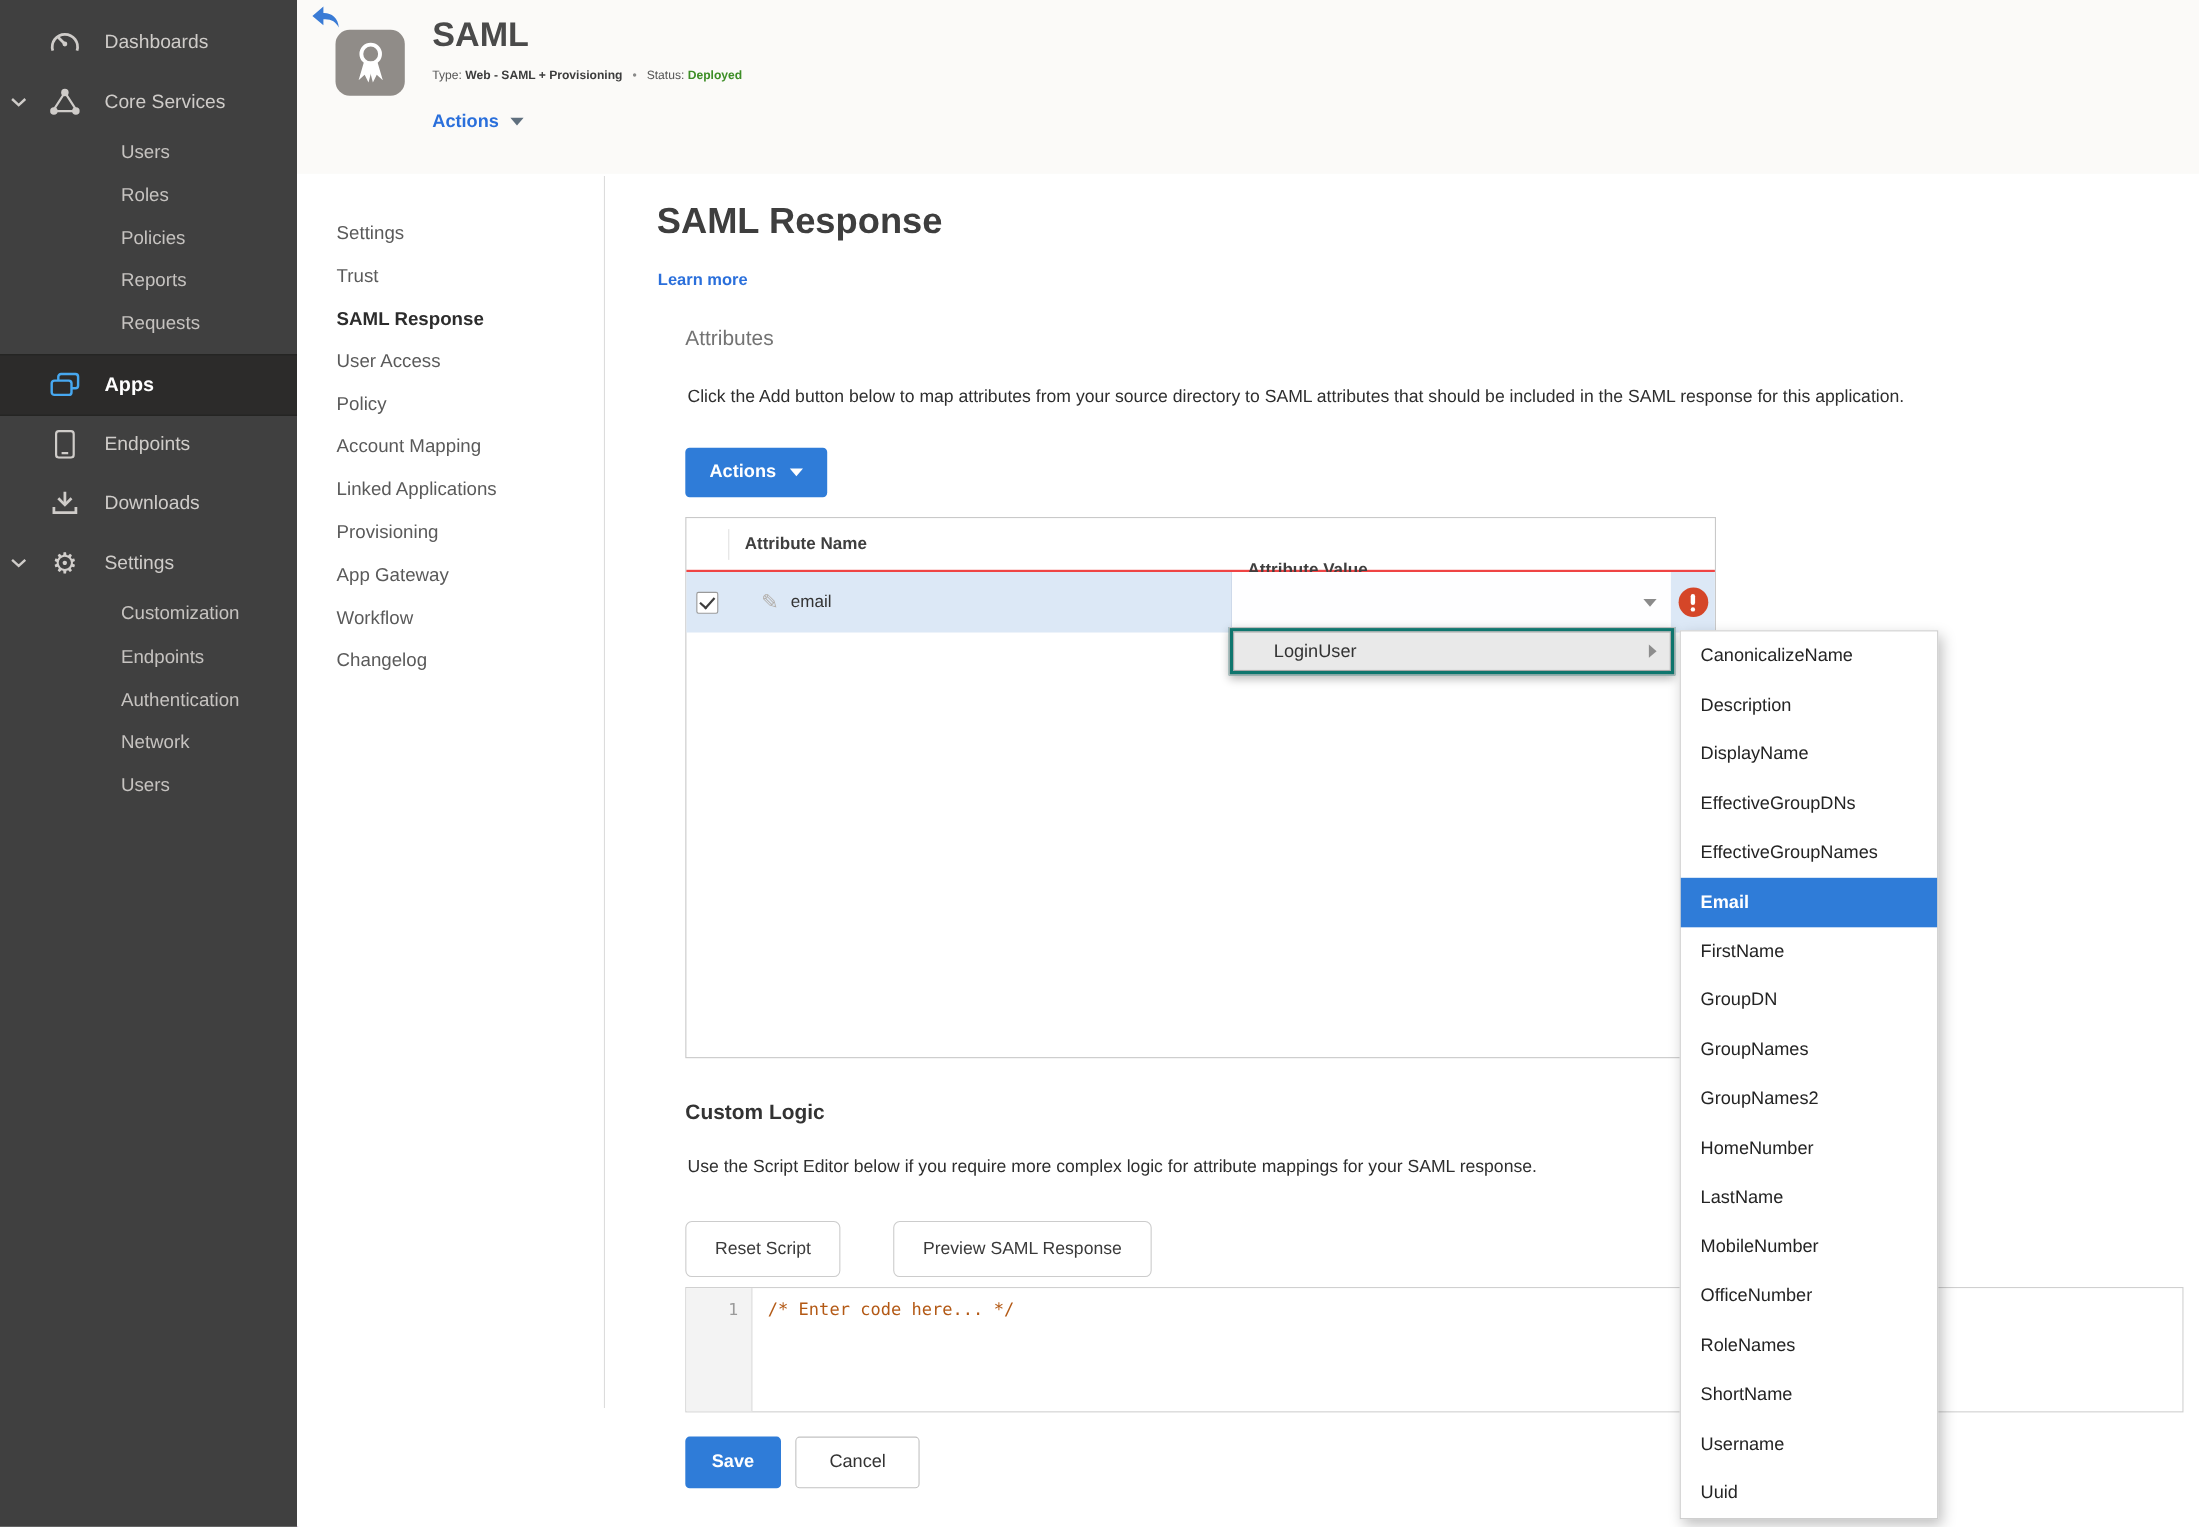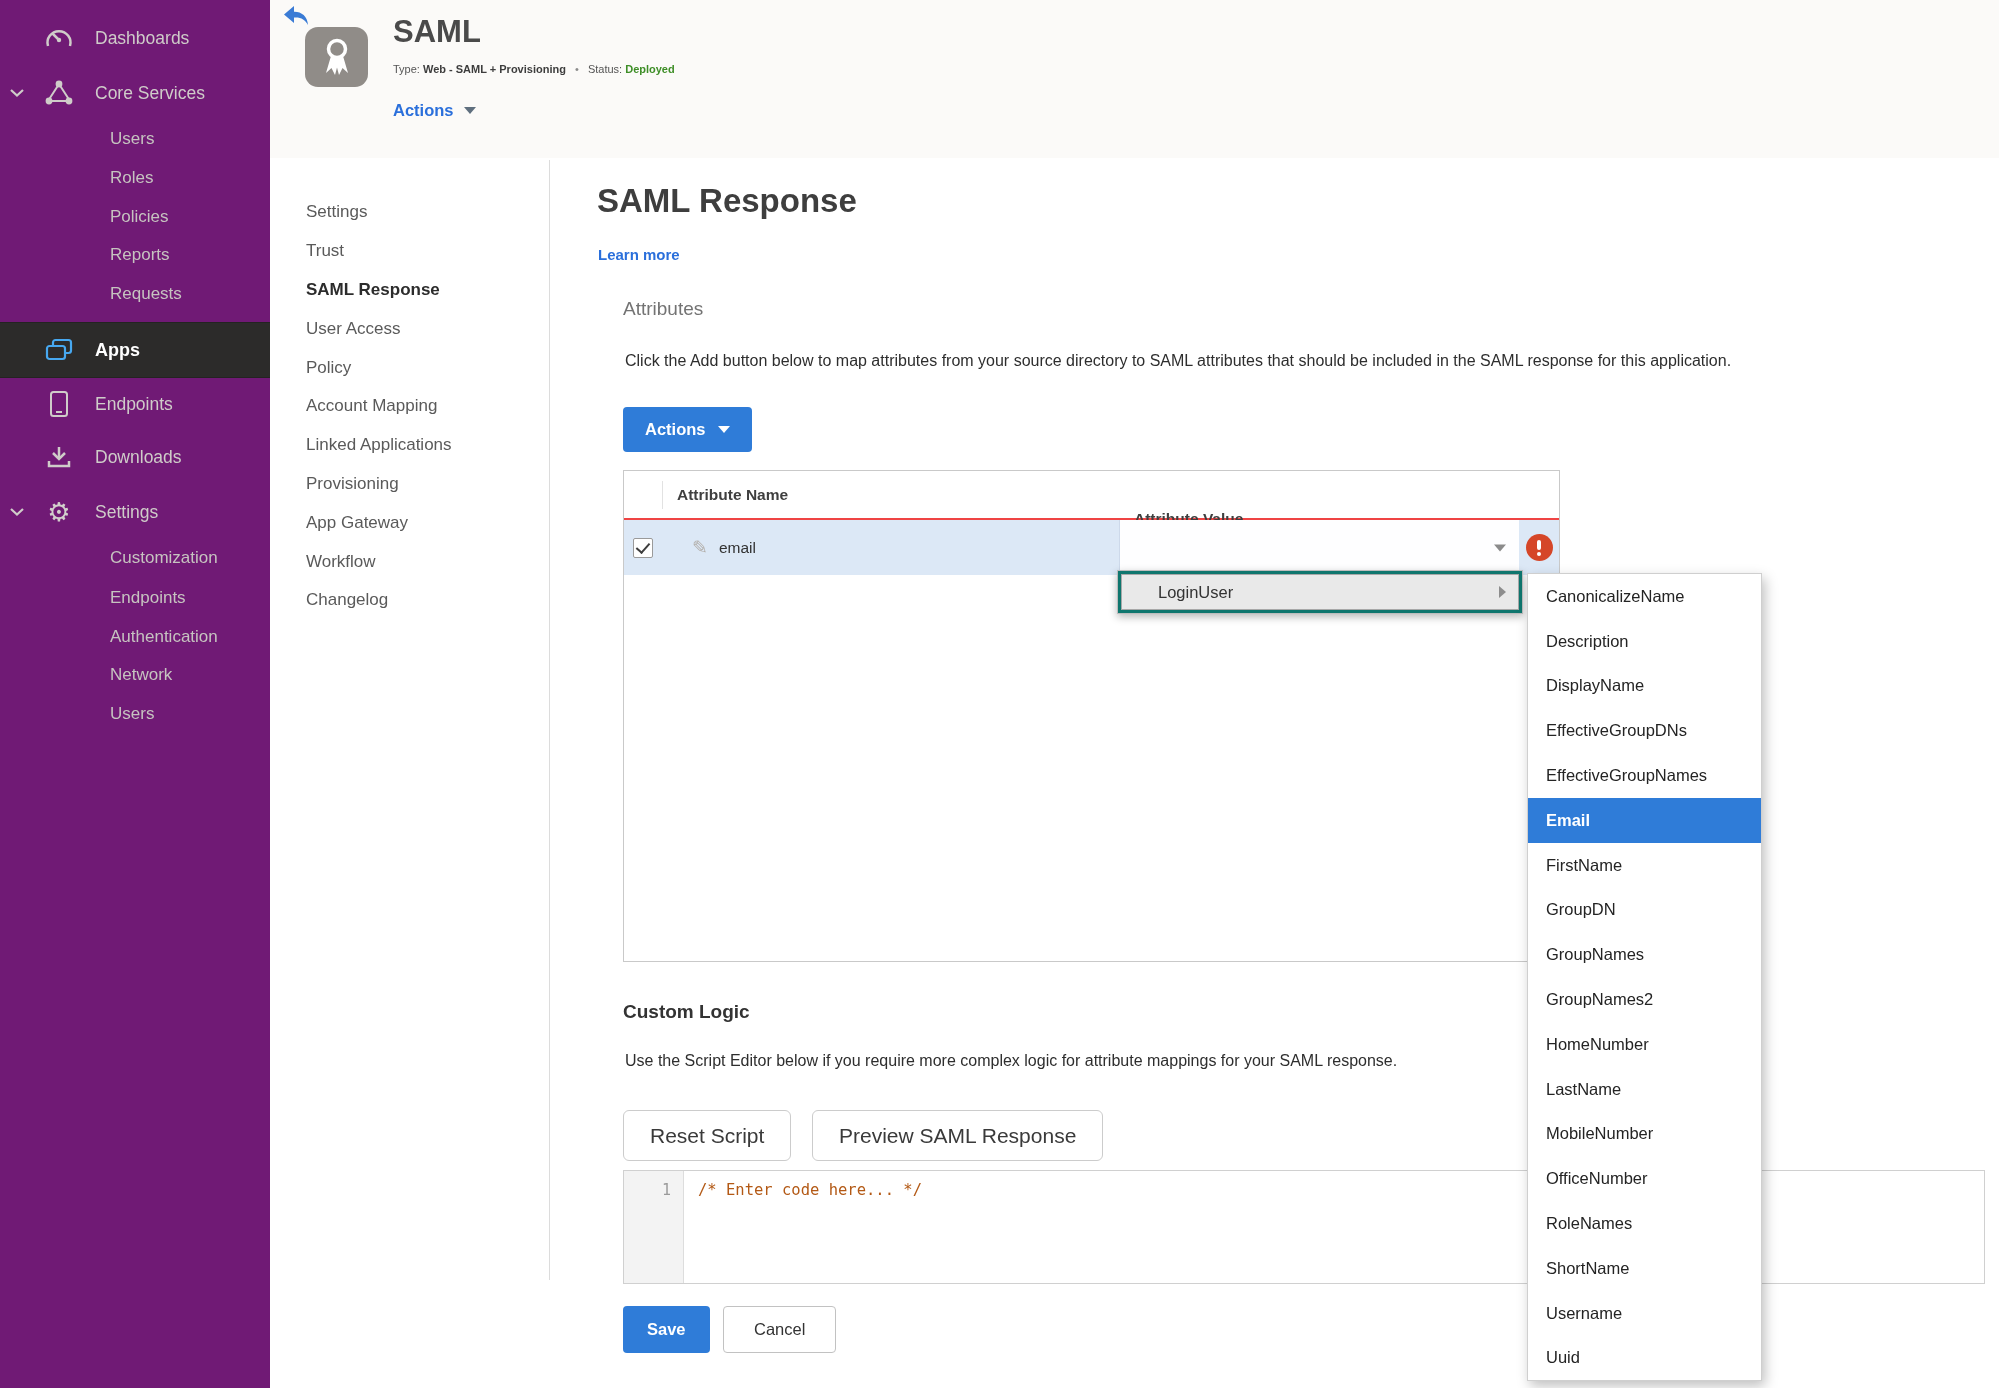--- a/index.html
+++ b/index.html
@@ -4,21 +4,21 @@
 <style>
   html,body{margin:0;padding:0;}
   body{
     width:1999px;height:1388px;position:relative;overflow:hidden;
     background:#ffffff;font-family:"Liberation Sans", sans-serif;
     -webkit-font-smoothing:antialiased;
   }
   .page{position:absolute;inset:0;}
 
   
-  .sidebar{position:absolute;left:0;top:0;width:270px;height:1388px;background:#701a75;border-right:1px solid #a21caf;}
+  .sidebar{position:absolute;left:0;top:0;width:270px;height:1388px;background:#404040;border-right:1px solid #a21caf;}
   .srow{position:absolute;left:0;width:100%;height:40px;cursor:pointer;}
   .schev{position:absolute;left:10px;top:50%;transform:translateY(-50%);display:flex;}
   .sicon{position:absolute;left:42px;top:50%;transform:translateY(-50%);width:34px;display:flex;justify-content:center;}
   .slabel{position:absolute;left:95px;top:50%;transform:translateY(-50%);font-size:17.5px;color:#cfccc9;white-space:nowrap;}
   .schild{position:absolute;left:110px;width:150px;height:36px;display:flex;align-items:center;font-size:17px;color:#c6c3c0;cursor:pointer;white-space:nowrap;}
   .apps-row{position:absolute;left:0;top:322px;width:100%;height:54px;background:#2c2b2a;border-top:1px solid #242322;border-bottom:1px solid #242322;cursor:pointer;}
   .apps-row .slabel{color:#ffffff;font-weight:bold;font-size:18px;}
   .gear-glyph{font-size:26px;color:#d2cfcc;line-height:1;}
 
   
@@ -77,21 +77,21 @@
   .menu-panel{position:absolute;left:847px;top:570px;width:406px;height:44px;background:#0f766e;border:1px solid #bdbdbd;box-shadow:0 3px 8px rgba(0,0,0,.28);box-sizing:border-box;padding:3px;z-index:40;}
   .menu-item{height:100%;background:#e9e9e9;border:1px solid #a8a8a8;display:flex;align-items:center;padding-left:36px;font-size:16.5px;color:#333;position:relative;box-sizing:border-box;cursor:pointer;}
   .menu-item .tri-right-g{position:absolute;right:12px;top:50%;transform:translateY(-50%);}
   .submenu{position:absolute;left:1257px;top:573px;width:233px;background:#fff;border:1px solid #cfcfcf;box-shadow:3px 5px 12px rgba(0,0,0,.25);z-index:50;}
   .mi{height:44.8px;display:flex;align-items:center;padding-left:18px;font-size:16.5px;color:#242424;cursor:pointer;white-space:nowrap;}
   .mi.selected{background:#2f7cd8;color:#ffffff;font-weight:bold;}
 
   
   .h3b{position:absolute;left:353px;top:1001px;margin:0;font-size:19px;font-weight:bold;color:#333;}
   .desc2{position:absolute;left:355px;top:1052px;font-size:16px;color:#2e2e2e;width:1180px;}
-  .btn-secondary{position:absolute;height:51px;padding:0 26px;background:#fff;border:1px solid #cccccc;border-radius:6px;font-size:21px;color:#3a3a3a;cursor:pointer;font-family:inherit;}
+  .btn-secondary{position:absolute;height:51px;padding:0 26px;background:#fff;border:1px solid #cccccc;border-radius:6px;font-size:16px;color:#3a3a3a;cursor:pointer;font-family:inherit;}
   .reset-btn{left:353px;top:1110px;}
   .preview-btn{left:542px;top:1110px;}
 
   .editor{position:absolute;left:353px;top:1170px;width:1362px;height:114px;border:1px solid #d0d0d0;background:#fff;display:flex;box-sizing:border-box;}
   .gutter{width:60px;background:#f3f3f3;border-right:1px solid #dddddd;box-sizing:border-box;text-align:right;padding:10px 12px 0 0;color:#9a9a9a;font-family:"DejaVu Sans Mono", monospace;font-size:15px;}
   .code{padding:10px 14px;color:#b35915;font-family:"DejaVu Sans Mono", monospace;font-size:15.5px;white-space:pre;}
 
   .save-btn{left:353px;top:1306px;height:47px;padding:0 24px;}
   .cancel-btn{position:absolute;left:453px;top:1306px;height:47px;padding:0 30px;background:#fff;border:1px solid #c2c2c2;border-radius:4px;font-size:16.5px;color:#333;cursor:pointer;font-family:inherit;}
 </style>

